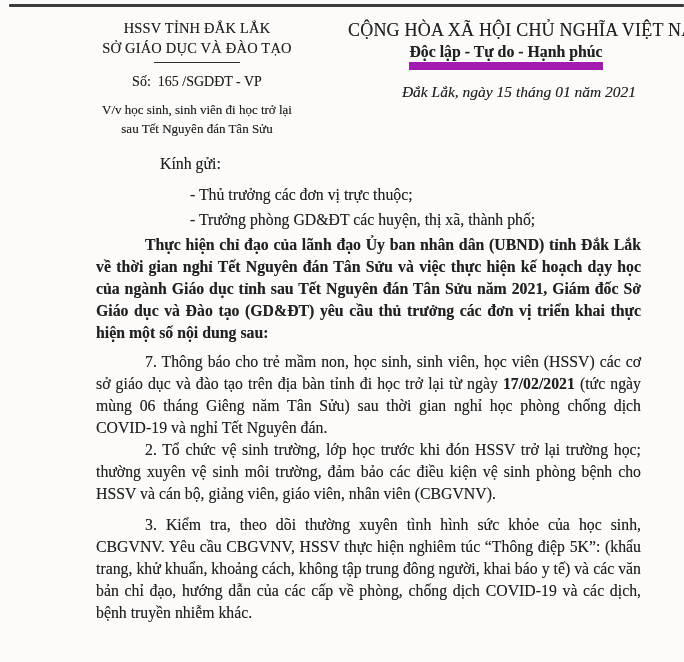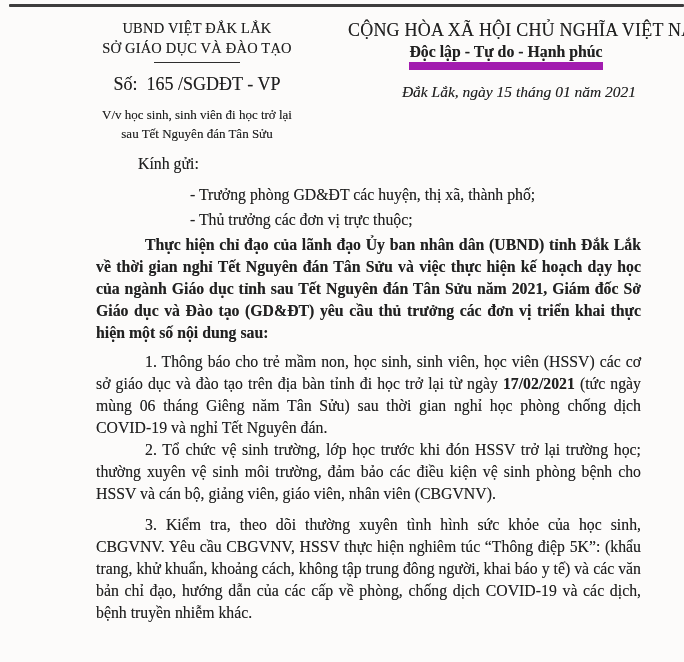--- a/index.html
+++ b/index.html
@@ -23,21 +23,21 @@
   }
   
   .header { position: absolute; top: 20px; left: 0; width: 100%; }
   .header-left {
     position: absolute; left: 24px; top: 0; width: 346px;
     text-align: center;
   }
   .agency-parent { font-size: 14.5px; letter-spacing: 0.2px; }
   .agency-name  { font-size: 14.5px; font-weight: normal; letter-spacing: 0.2px; margin-top: 3px; }
   .agency-rule  { width: 86px; border-top: 1.8px solid #2e2e2e; margin: 5px auto 0; }
-  .doc-number   { margin-top: 11px; font-size: 18px; white-space: pre-wrap; }
+  .doc-number   { margin-top: 11px; font-size: 14px; white-space: pre-wrap; }
   .doc-subject  { font-size: 13px; line-height: 19px; }
   .doc-subject.first { margin-top: 10px; }
   .header-right {
     position: absolute; left: 348px; top: 0; width: 316px;
     text-align: center;
   }
   .country { font-size: 18px; font-weight: normal; letter-spacing: 0.2px; white-space: nowrap; }
   .motto-wrap { margin-top: 2px; }
   .motto {
     display: inline-block;
@@ -54,41 +54,41 @@
   }
   
   .doc-body {
     position: absolute;
     top: 153px; left: 96px;
     width: 545px;
     font-size: 15.8px;
     line-height: 22px;
     text-align: justify;
   }
-  .salutation { margin-left: 42px; text-align: left; }
+  .salutation { margin-left: 64px; text-align: left; }
   .recipients { margin-left: 94px; margin-top: 7px; text-align: left; }
   .recipient  { line-height: 25px; }
   .para { text-indent: 49px; }
   .para-intro  { margin-top: 2px; font-weight: bold; }
   .para-item-1 { margin-top: 7px; }
   .para-item-2 { }
   .para-item-3 { margin-top: 9px; }
   .bold-inline { font-weight: bold; }
 </style>
 </head>
 <body>
 
 <div class="page">
 
   <div class="top-scan-line"></div>
 
   <div class="header">
 
     <div class="header-left">
-      <div class="agency-parent">UBND VIỆT ĐẮK LẮK</div>
+      <div class="agency-parent">HSSV TỈNH ĐẮK LẮK</div>
       <div class="agency-name">SỞ GIÁO DỤC VÀ ĐÀO TẠO</div>
       <div class="agency-rule"></div>
       <div class="doc-number">Số:  165 /SGDĐT - VP</div>
       <div class="doc-subject first">V/v học sinh, sinh viên đi học trở lại</div>
       <div class="doc-subject">sau Tết Nguyên đán Tân Sửu</div>
     </div>
 
     <div class="header-right">
       <div class="country">CỘNG HÒA XÃ HỘI CHỦ NGHĨA VIỆT NAM</div>
       <div class="motto-wrap">
@@ -97,27 +97,27 @@
       <div class="dateline">Đắk Lắk, ngày 15 tháng 01 năm 2021</div>
     </div>
 
   </div>
 
   <div class="doc-body">
 
     <div class="salutation">Kính gửi:</div>
 
     <div class="recipients">
+      <div class="recipient">- Thủ trưởng các đơn vị trực thuộc;</div>
       <div class="recipient">- Trưởng phòng GD&amp;ĐT các huyện, thị xã, thành phố;</div>
-      <div class="recipient">- Thủ trưởng các đơn vị trực thuộc;</div>
     </div>
 
     <p class="para para-intro"><span>Thực hiện chỉ đạo của lãnh đạo Ủy ban nhân dân (UBND) tỉnh Đắk Lắk về thời gian nghỉ Tết Nguyên đán Tân Sửu và việc thực hiện kế hoạch dạy học của ngành Giáo dục tỉnh sau Tết Nguyên đán Tân Sửu năm 2021, Giám đốc Sở Giáo dục và Đào tạo (GD&amp;ĐT) yêu cầu thủ trưởng các đơn vị triển khai thực hiện một số nội dung sau:</span></p>
 
-    <p class="para para-item-1"><span>1. Thông báo cho trẻ mầm non, học sinh, sinh viên, học viên (HSSV) các cơ sở giáo dục và đào tạo trên địa bàn tỉnh đi học trở lại từ ngày </span><span class="bold-inline">17/02/2021</span><span> (tức ngày mùng 06 tháng Giêng năm Tân Sửu) sau thời gian nghỉ học phòng chống dịch COVID-19 và nghỉ Tết Nguyên đán.</span></p>
+    <p class="para para-item-1"><span>7. Thông báo cho trẻ mầm non, học sinh, sinh viên, học viên (HSSV) các cơ sở giáo dục và đào tạo trên địa bàn tỉnh đi học trở lại từ ngày </span><span class="bold-inline">17/02/2021</span><span> (tức ngày mùng 06 tháng Giêng năm Tân Sửu) sau thời gian nghỉ học phòng chống dịch COVID-19 và nghỉ Tết Nguyên đán.</span></p>
 
     <p class="para para-item-2"><span>2. Tổ chức vệ sinh trường, lớp học trước khi đón HSSV trở lại trường học; thường xuyên vệ sinh môi trường, đảm bảo các điều kiện vệ sinh phòng bệnh cho HSSV và cán bộ, giảng viên, giáo viên, nhân viên (CBGVNV).</span></p>
 
     <p class="para para-item-3"><span>3. Kiểm tra, theo dõi thường xuyên tình hình sức khỏe của học sinh, CBGVNV. Yêu cầu CBGVNV, HSSV thực hiện nghiêm túc </span><span>“Thông điệp 5K”</span><span>: (khẩu trang, khử khuẩn, khoảng cách, không tập trung đông người, khai báo y tế) và các văn bản chỉ đạo, hướng dẫn của các cấp về phòng, chống dịch COVID-19 và các dịch, bệnh truyền nhiễm khác.</span></p>
 
   </div>
 
 </div>
 
 </body></html>

